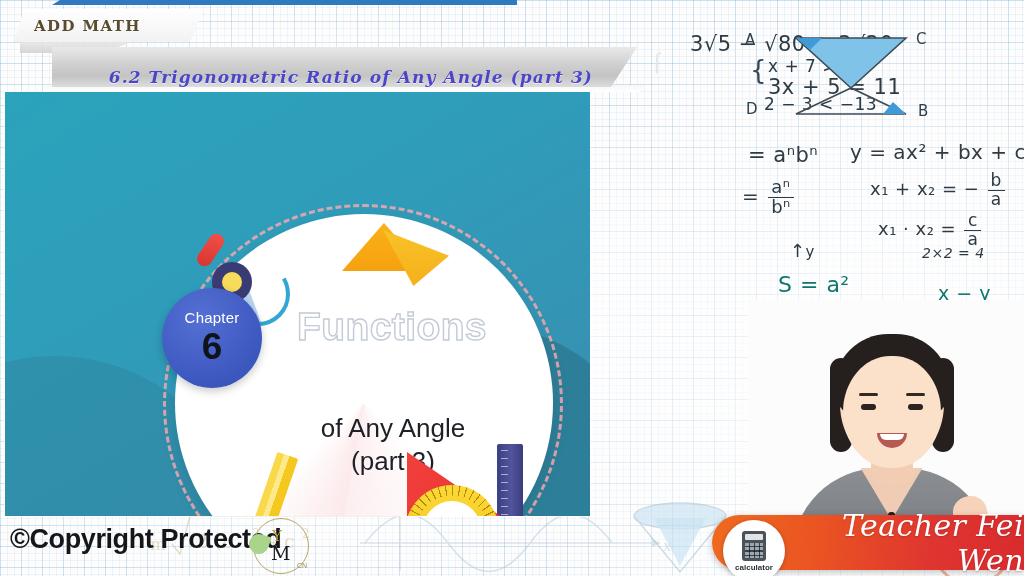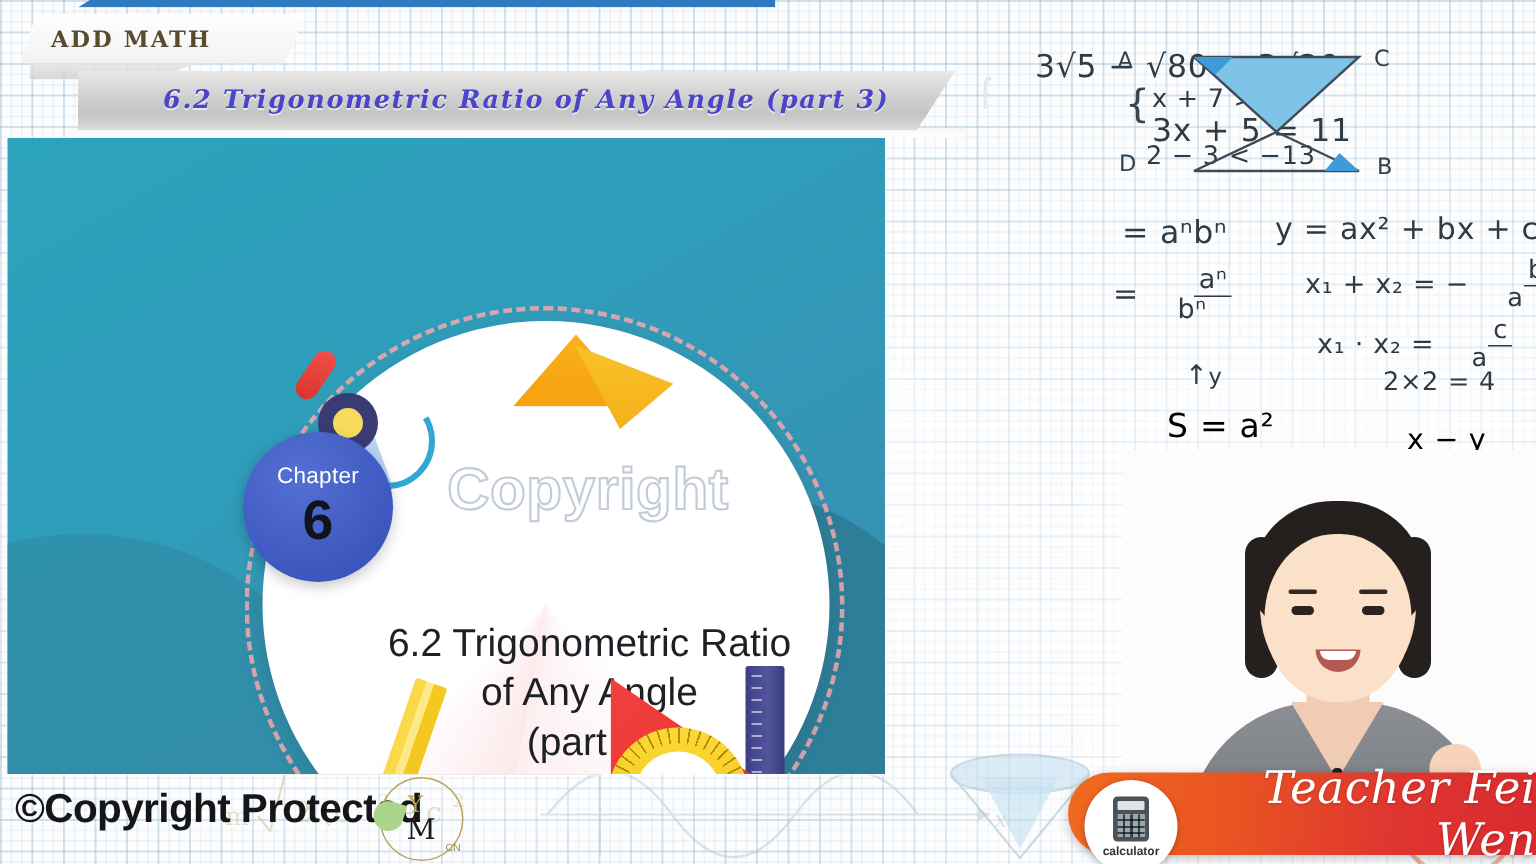--- a/index.html
+++ b/index.html
@@ -33,24 +33,24 @@
       radial-gradient(ellipse 380px 420px at 880px 420px, rgba(255,255,255,.92), rgba(255,255,255,.3) 75%, transparent);
   }
 
   .hmath{
     position:absolute;
     font-family:"DejaVu Sans", sans-serif;
     color:#2f3a42;
     white-space:nowrap;
     letter-spacing:.5px;
   }
-  .hmath.faint { color:#000000; }
+  .hmath.faint { color:#0f766e; }
   .hmath.veryfaint { color:#e0e6ea; }
   .frac{ display:inline-block; vertical-align:middle; text-align:center; line-height:1.05; margin:0 2px; }
-  .frac .num{ display:block; border-bottom:1.6px solid currentColor; padding:0 3px;margin-left:28px; }
+  .frac .num{ display:block; border-bottom:1.6px solid currentColor; padding:0 3px; }
   .frac .den{ display:block; padding:0 3px; }
 
   
   .figure-tri{ position:absolute; }
   .tri-lbl{ position:absolute; font-family:"DejaVu Sans",sans-serif; color:#33404a; font-size:15px; }
 
   
   .bottomart{ position:absolute; opacity:.5; }
 
   
@@ -97,21 +97,21 @@
     background:linear-gradient(180deg,#e6e6e6,#d0d0d0);
     clip-path:polygon(0 0, 100% 0, 72% 100%, 0 100%);
     opacity:.85;
   }
 
   .gray-banner{
     position:absolute; left:52px; top:47px; width:585px; height:40px;
     background:linear-gradient(180deg,#e9e9e9 0%, #cfcfcf 45%, #c4c4c4 72%, #dcdcdc 100%);
     clip-path:polygon(0 0, 100% 0, calc(100% - 26px) 100%, 0 100%);
     box-shadow:0 2px 4px rgba(0,0,0,.22);
-    display:flex; align-items:center; justify-content:flex-end;
+    display:flex; align-items:flex-end; justify-content:flex-end;
     padding-right:44px;
   }
   .gray-banner span{
     color:#4b46c8; font-size:17px; font-weight:700; font-style:italic;
     font-family:"DejaVu Serif", serif; letter-spacing:1.1px;
     text-shadow:0 1px 0 rgba(255,255,255,.6);
   }
   .gray-banner-base{
     position:absolute; left:46px; top:85px; width:600px; height:7px;
     background:linear-gradient(180deg,#f7f7f7,#ffffff);
@@ -429,21 +429,21 @@
   </div>
 
   <div class="hmath" style="left:878px; top:212px; font-size:18px;">
     <span>x₁ · x₂ =</span>
     <span class="frac" style="font-size:17px;">
       <span class="num">c</span>
       <span class="den">a</span>
     </span>
   </div>
 
-  <div class="hmath" style="left:922px; top:245px; font-size:17px;">2×2 = 4</div>
+  <div class="hmath" style="left:922px; top:245px; font-size:14px;font-style:italic;">2×2 = 4</div>
 
   <div class="hmath" style="left:790px; top:240px; font-size:18px;">↑<span style="font-size:15px;">y</span></div>
 
   <div class="hmath faint" style="left:778px; top:272px; font-size:22px;">S = a²</div>
   <div class="hmath faint" style="left:938px; top:282px; font-size:19px;">x − y</div>
   <div class="hmath faint" style="left:938px; top:325px; font-size:19px;">√9 = 3</div>
   <div class="hmath faint" style="left:938px; top:368px; font-size:19px;">a° = 1</div>
   <div class="hmath faint" style="left:938px; top:400px; font-size:19px;">a¹ = a</div>
   <div class="hmath veryfaint" style="left:955px; top:437px; font-size:16px;">+n)</div>
 
@@ -519,25 +519,24 @@
 
     <div class="origami-a"></div>
     <div class="origami-b"></div>
 
     <div class="chapter-badge">
       <div class="cb-word">Chapter</div>
       <div class="cb-num">6</div>
     </div>
 
     <div class="hollow-title">
-      <div>Copyright</div>
+      <div>Functions</div>
     </div>
 
     <div class="solid-title">
-      <div>6.2 Trigonometric Ratio</div>
       <div>of Any Angle</div>
       <div>(part 3)</div>
     </div>
 
     <div class="pencil">
       <div class="pencil-body"></div>
 
     </div>
 
     <div class="ruler-navy"></div>

